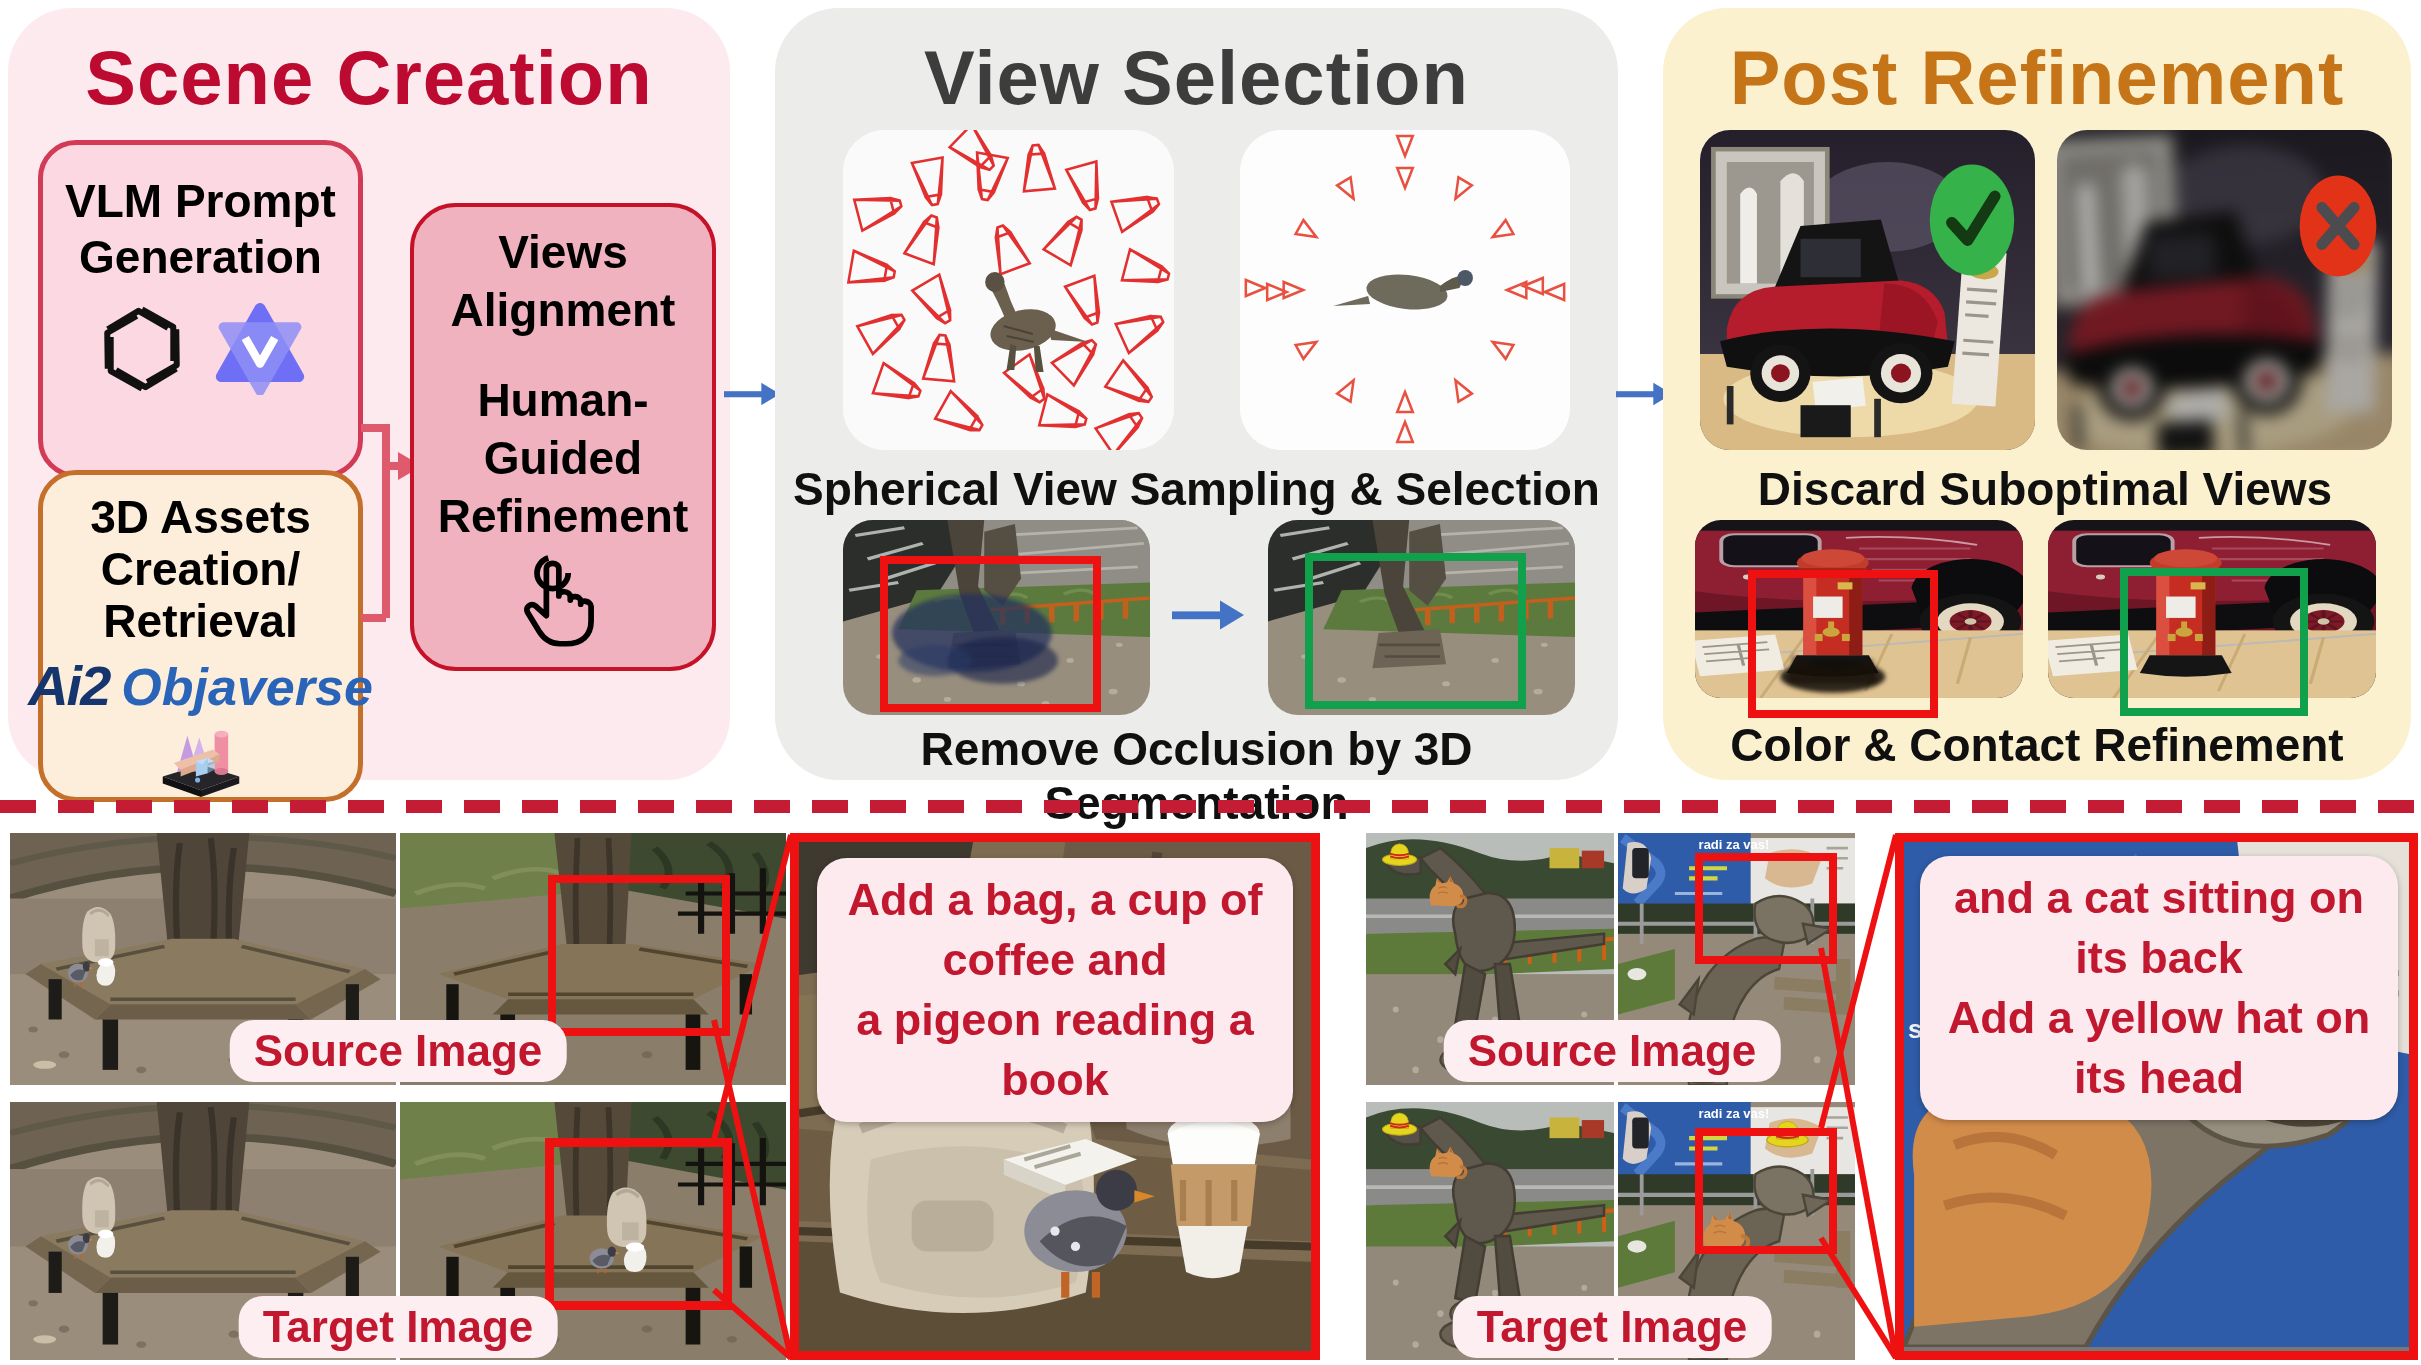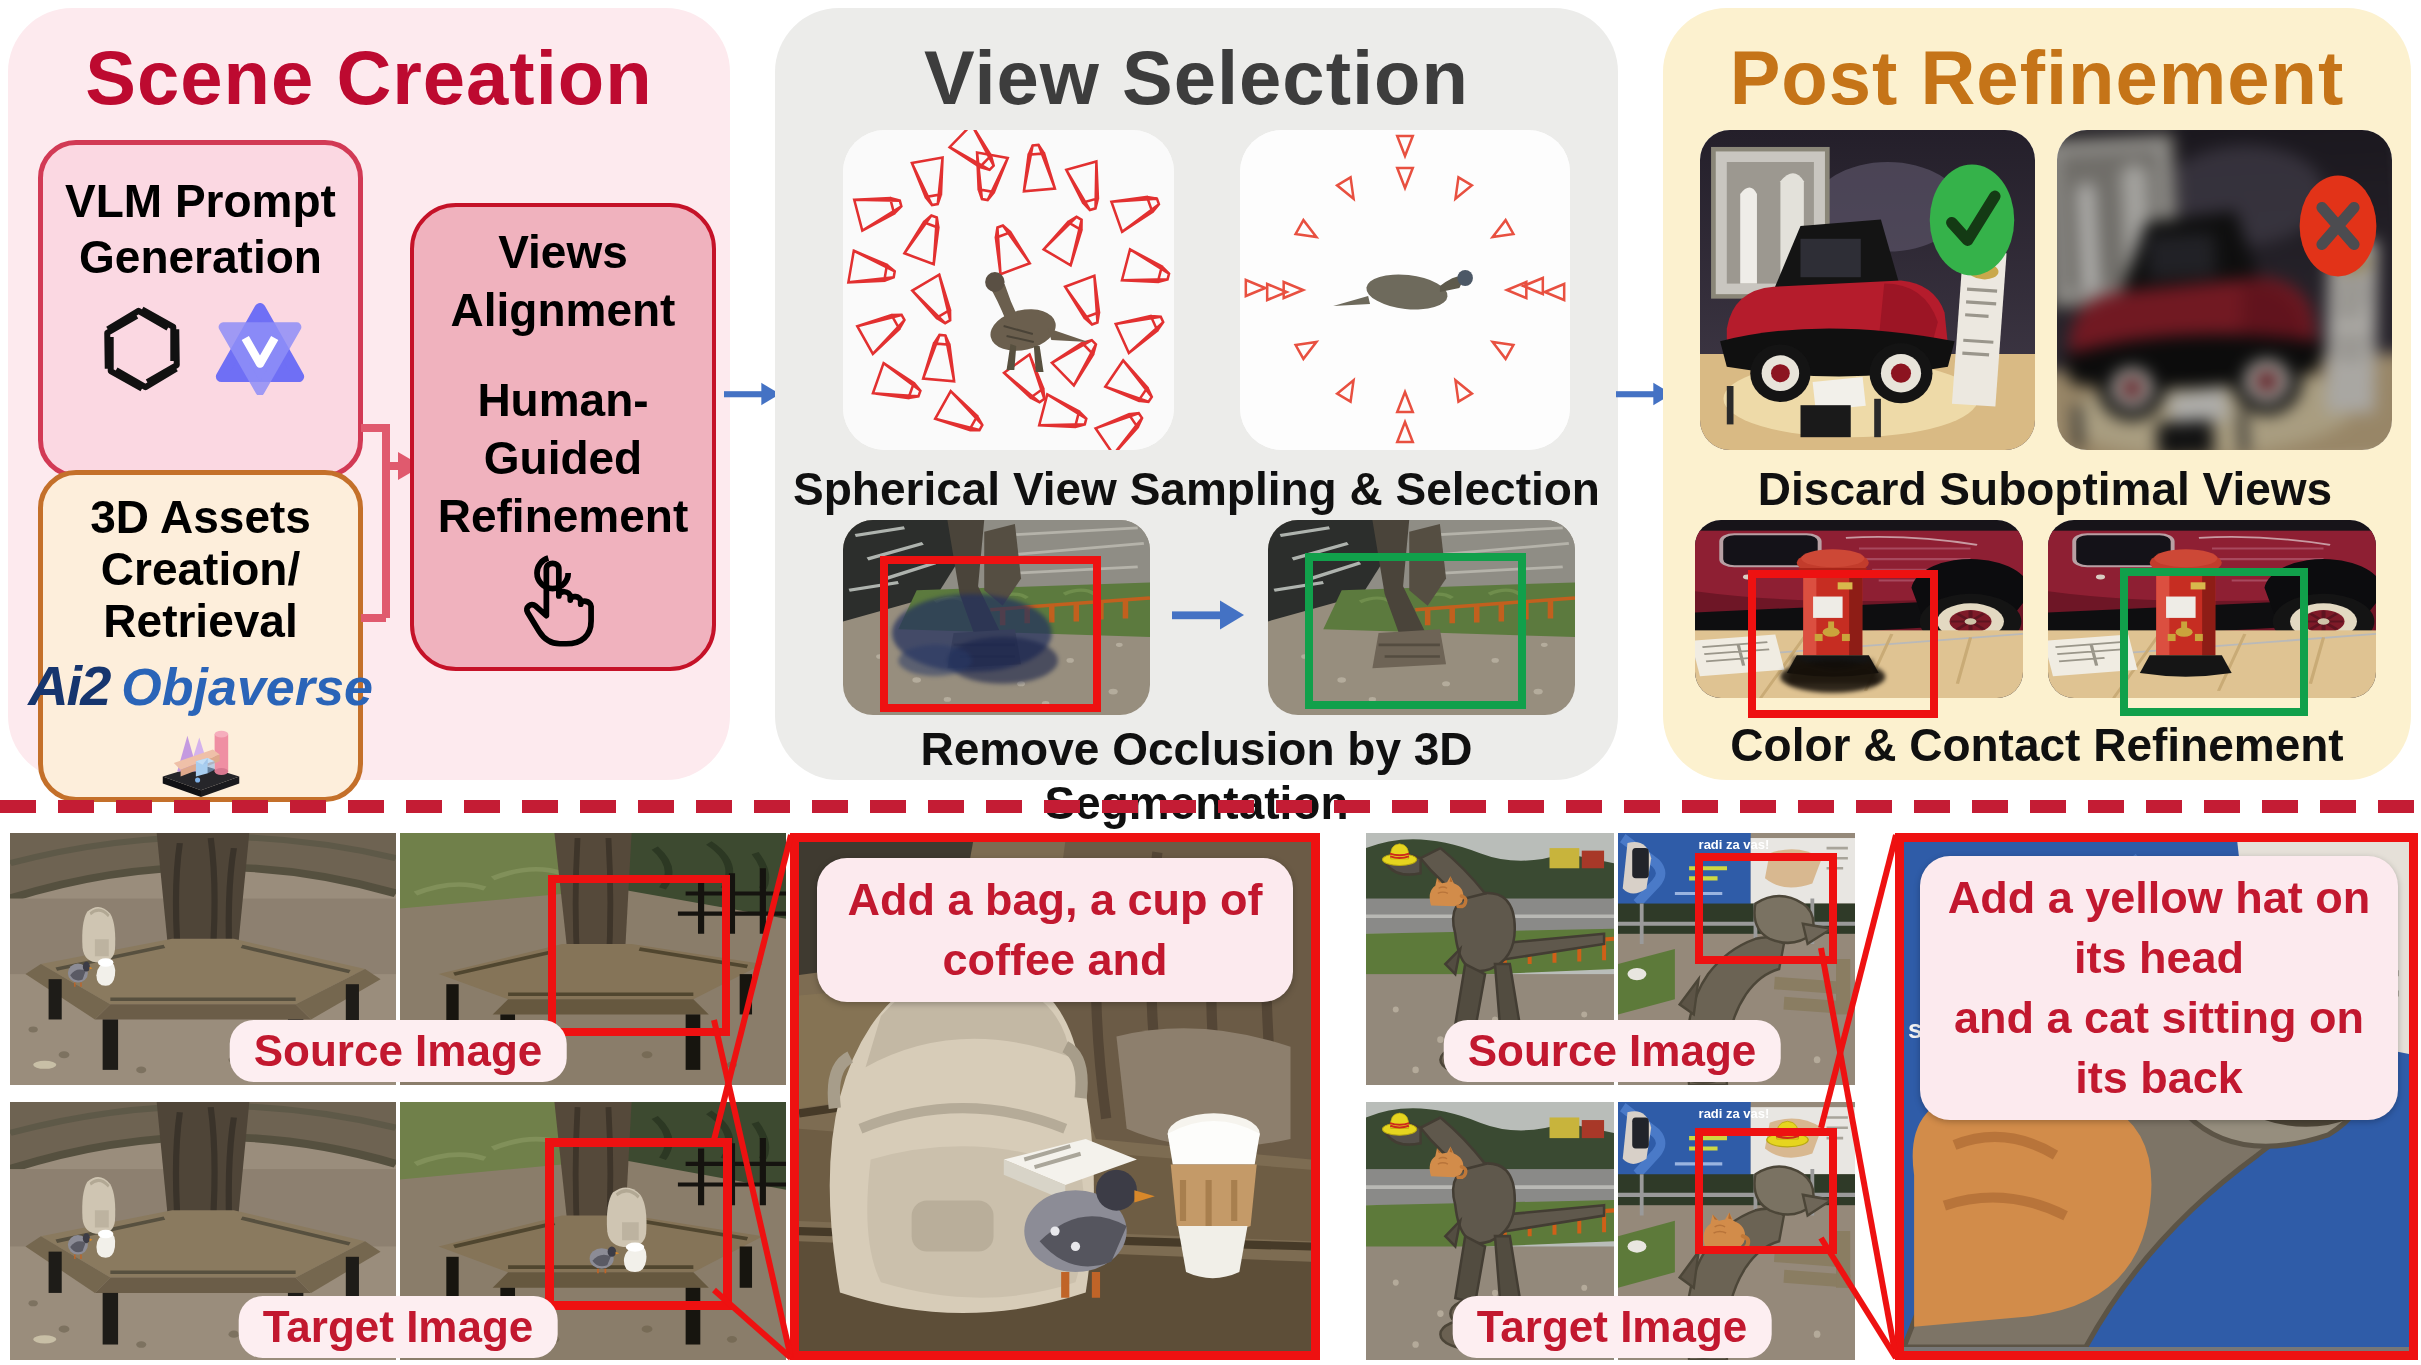--- a/index.html
+++ b/index.html
@@ -701,20 +701,21 @@
   <div class="annot" style="left:545px;top:1138px;width:169px;height:154px;border:9px solid #ee1111;"></div>
   <div class="label-chip" style="left:398px;top:1020px;">Source Image</div>
   <div class="label-chip" style="left:398px;top:1296px;">Target Image</div>
 
   <div class="detail" style="left:790px;width:530px;">
     <svg class="fill" viewBox="0 0 100 100" preserveAspectRatio="none">
         <use href="#sym-d1"></use>
       </svg>
     <div class="prompt" style="left:18px;top:16px;width:456px;">
       <div>Add a bag, a cup of coffee and</div>
+      <div>a pigeon reading a book</div>
     </div>
   </div>
 
   <div class="photo" style="left:1366px;top:833px;width:248px;height:252px;">
     <svg class="fill" viewBox="0 0 100 100" preserveAspectRatio="none">
         <use href="#sym-dinoA"></use>
       </svg>
     <svg class="abs" style="left:6%;top:1%;width:15%;height:13%;" viewBox="0 0 100 100" preserveAspectRatio="none">
         <use href="#sym-hat"></use>
       </svg>
@@ -755,22 +756,22 @@
   <div class="annot" style="left:1695px;top:1128px;width:126px;height:110px;border:8px solid #ee1111;"></div>
   <div class="label-chip" style="left:1612px;top:1020px;">Source Image</div>
   <div class="label-chip" style="left:1612px;top:1296px;">Target Image</div>
 
   <div class="detail" style="left:1895px;width:523px;">
     <svg class="fill" viewBox="0 0 100 100" preserveAspectRatio="none">
         <use href="#sym-d2"></use>
       </svg>
     <span class="snippet" style="left:4px;top:172px;">staje!</span>
     <div class="prompt" style="left:16px;top:14px;width:458px;">
+      <div>and a cat sitting on its back</div>
       <div>Add a yellow hat on its head</div>
-      <div>and a cat sitting on its back</div>
     </div>
   </div>
 
   <svg class="abs" style="left:0;top:820px;width:2421px;height:545px;pointer-events:none;" viewBox="0 0 2421 545">
     <g stroke="#ee1111" stroke-width="6">
       <line x1="714" y1="200" x2="791" y2="538"></line>
       <line x1="714" y1="320" x2="791" y2="15"></line>
       <line x1="714" y1="470" x2="791" y2="538"></line>
       <line x1="1821" y1="128" x2="1896" y2="538"></line>
       <line x1="1821" y1="308" x2="1896" y2="15"></line>

